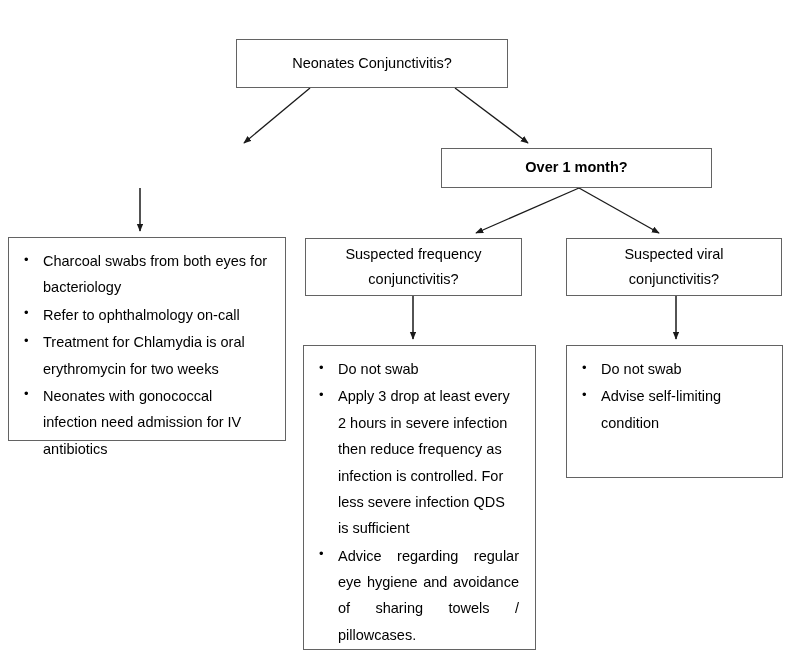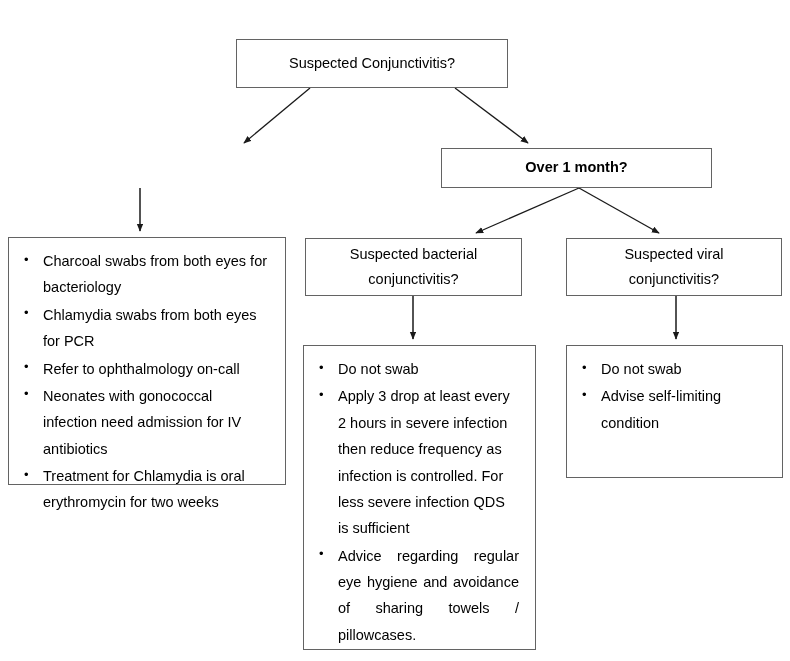--- a/index.html
+++ b/index.html
@@ -91,45 +91,44 @@
     <line x1="579" y1="188" x2="476" y2="233" stroke="#1a1a1a" stroke-width="1.3" marker-end="url(#arrowhead)"></line>
 
     <line x1="579" y1="188" x2="659" y2="233" stroke="#1a1a1a" stroke-width="1.3" marker-end="url(#arrowhead)"></line>
 
     <line x1="413" y1="296" x2="413" y2="339" stroke="#1a1a1a" stroke-width="1.5" marker-end="url(#arrowhead)"></line>
 
     <line x1="676" y1="296" x2="676" y2="339" stroke="#1a1a1a" stroke-width="1.5" marker-end="url(#arrowhead)"></line>
   </svg>
 
   <div class="node decision" style="left:236px; top:39px; width:272px; height:49px;">
-    <span class="dec-text">Suspected Conjunctivitis?</span>
+    <span class="dec-text">Neonates Conjunctivitis?</span>
   </div>
 
 
   <div class="node decision" style="left:441px; top:148px; width:271px; height:40px;font-weight:bold;">
     <span class="dec-text">Over 1 month?</span>
   </div>
 
   <div class="node decision" style="left:305px; top:238px; width:217px; height:58px;">
-    <span class="dec-text">Suspected bacterial
+    <span class="dec-text">Suspected frequency
 conjunctivitis?</span>
   </div>
 
   <div class="node decision" style="left:566px; top:238px; width:216px; height:58px;">
     <span class="dec-text">Suspected viral
 conjunctivitis?</span>
   </div>
 
-  <div class="node listbox" style="left:8px; top:237px; width:278px; height:248px;">
+  <div class="node listbox" style="left:8px; top:237px; width:278px; height:204px;">
     <ul>
       <li>Charcoal swabs from both eyes for bacteriology</li>
-      <li>Chlamydia swabs from both eyes for PCR</li>
       <li>Refer to ophthalmology on-call</li>
+      <li>Treatment for Chlamydia is oral erythromycin for two weeks</li>
       <li>Neonates with gonococcal infection need admission for IV antibiotics</li>
-      <li>Treatment for Chlamydia is oral erythromycin for two weeks</li>
     </ul>
   </div>
 
   <div class="node listbox" style="left:303px; top:345px; width:233px; height:305px;">
     <ul>
       <li>Do not swab</li>
       <li>Apply 3 drop at least every 2 hours in severe infection then reduce frequency as infection is controlled. For less severe infection QDS is sufficient</li>
       <li class="justified">Advice regarding regular eye hygiene and avoidance of sharing towels / pillowcases.</li>
     </ul>
   </div>

